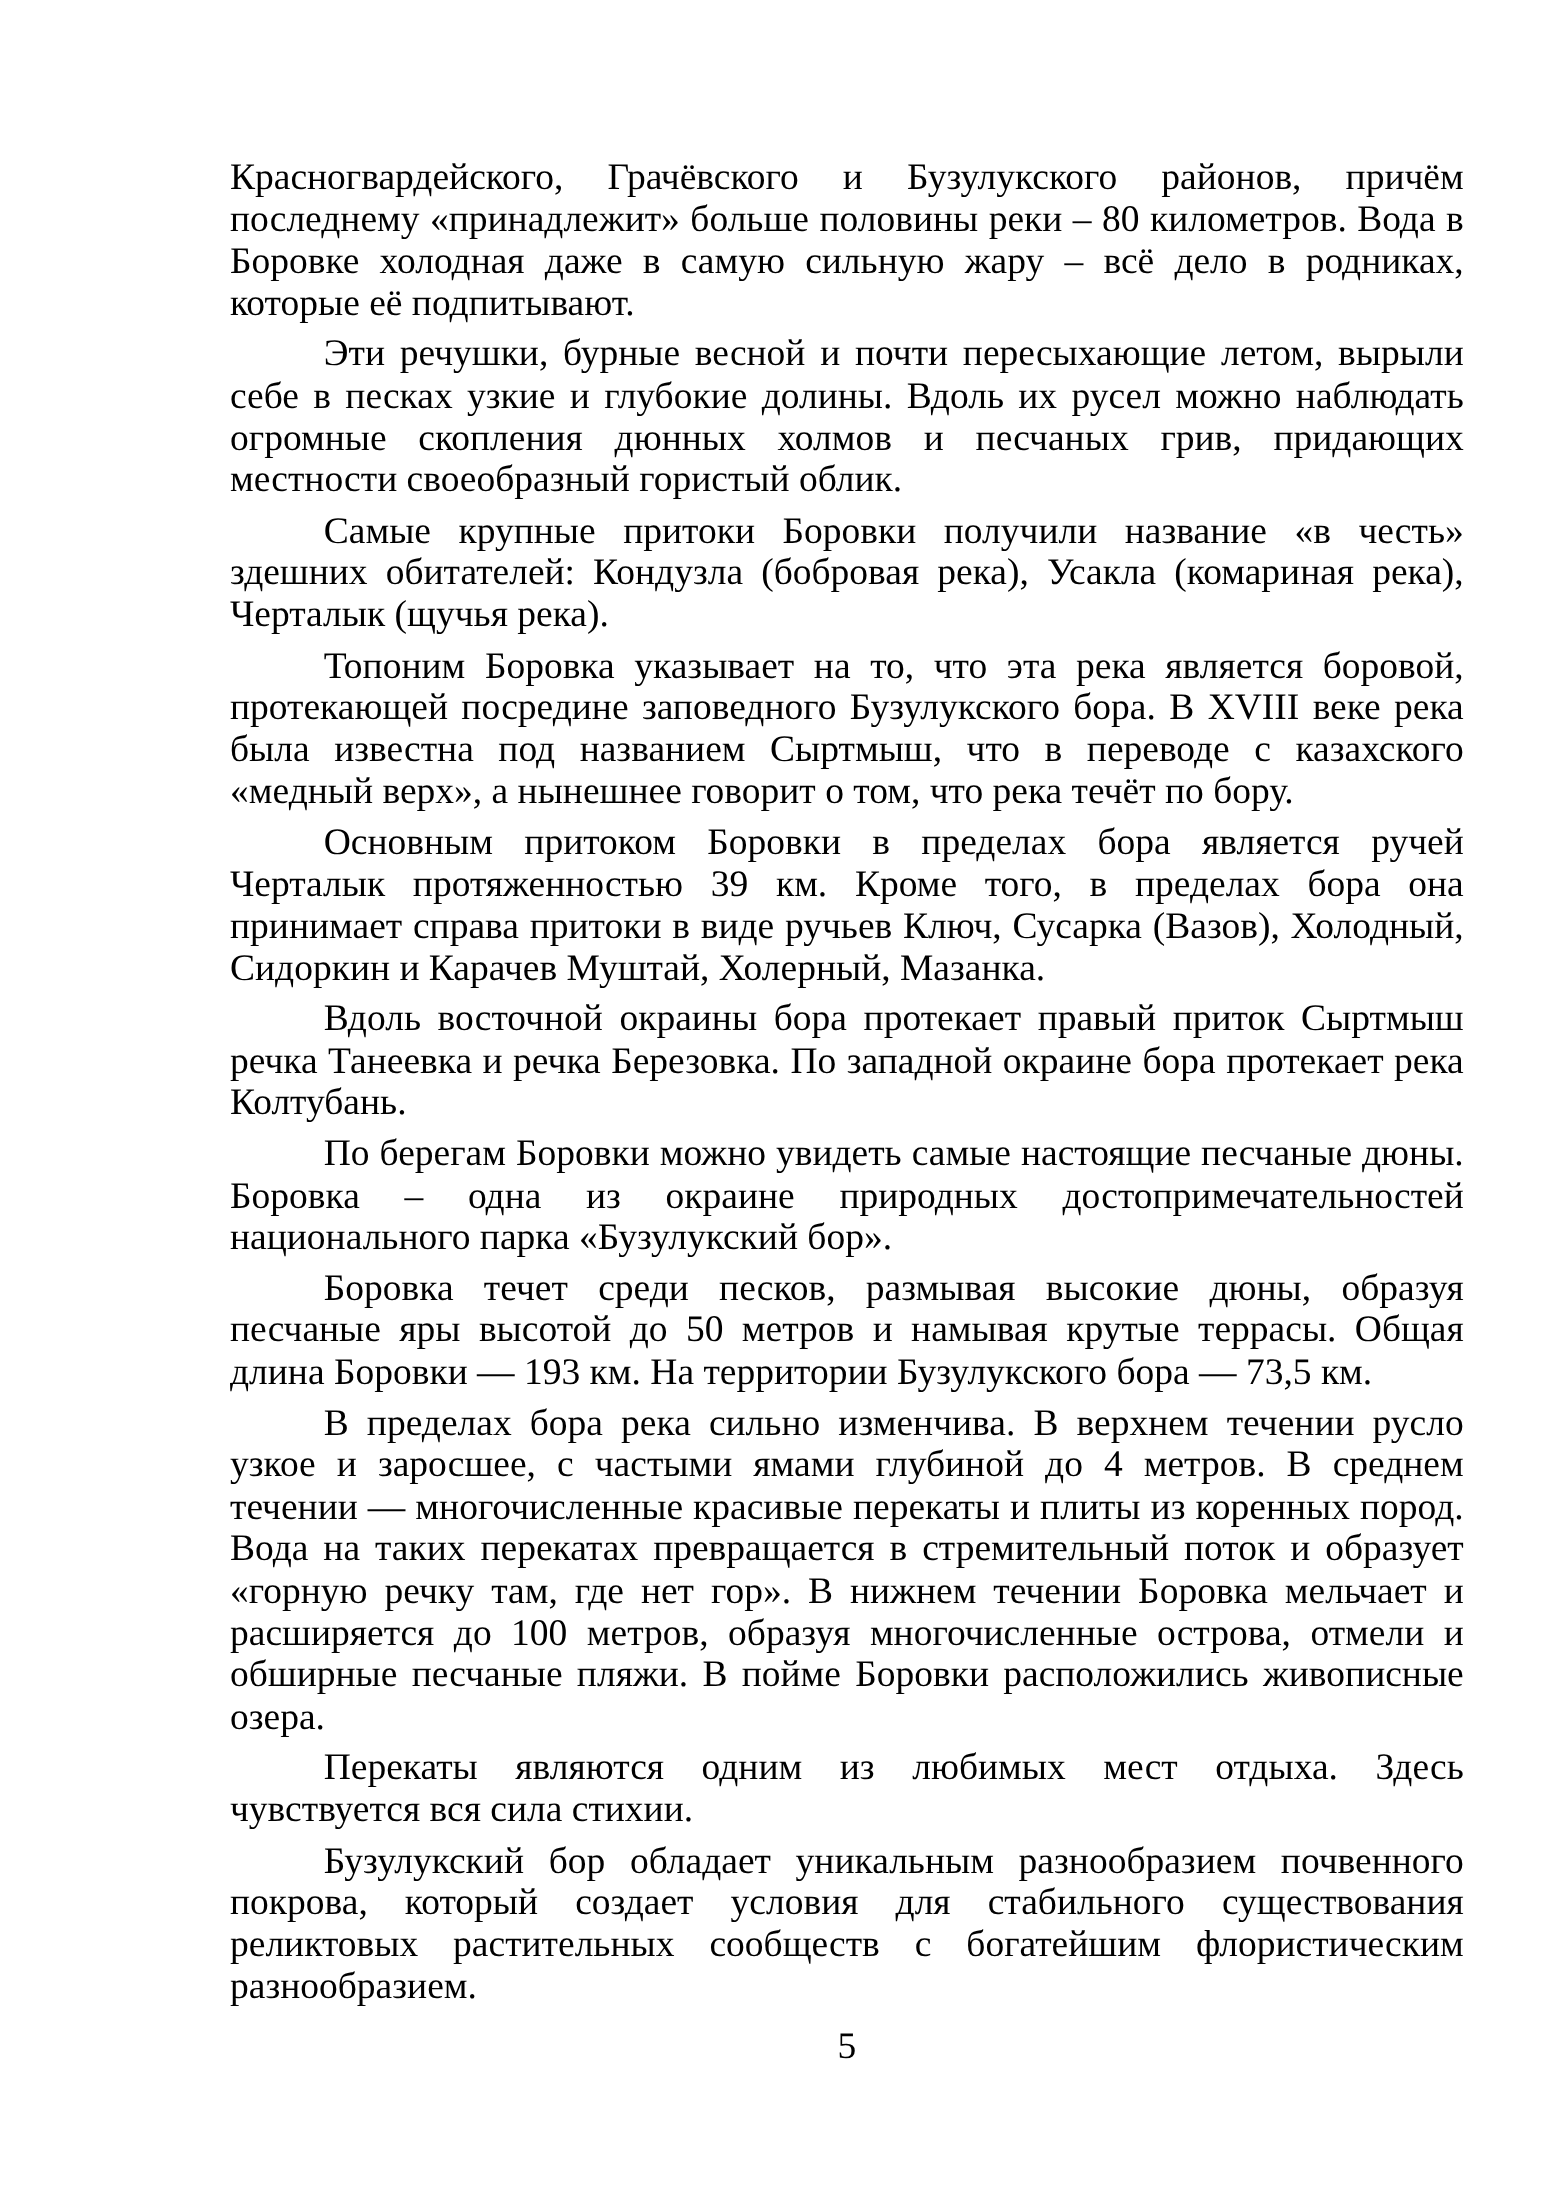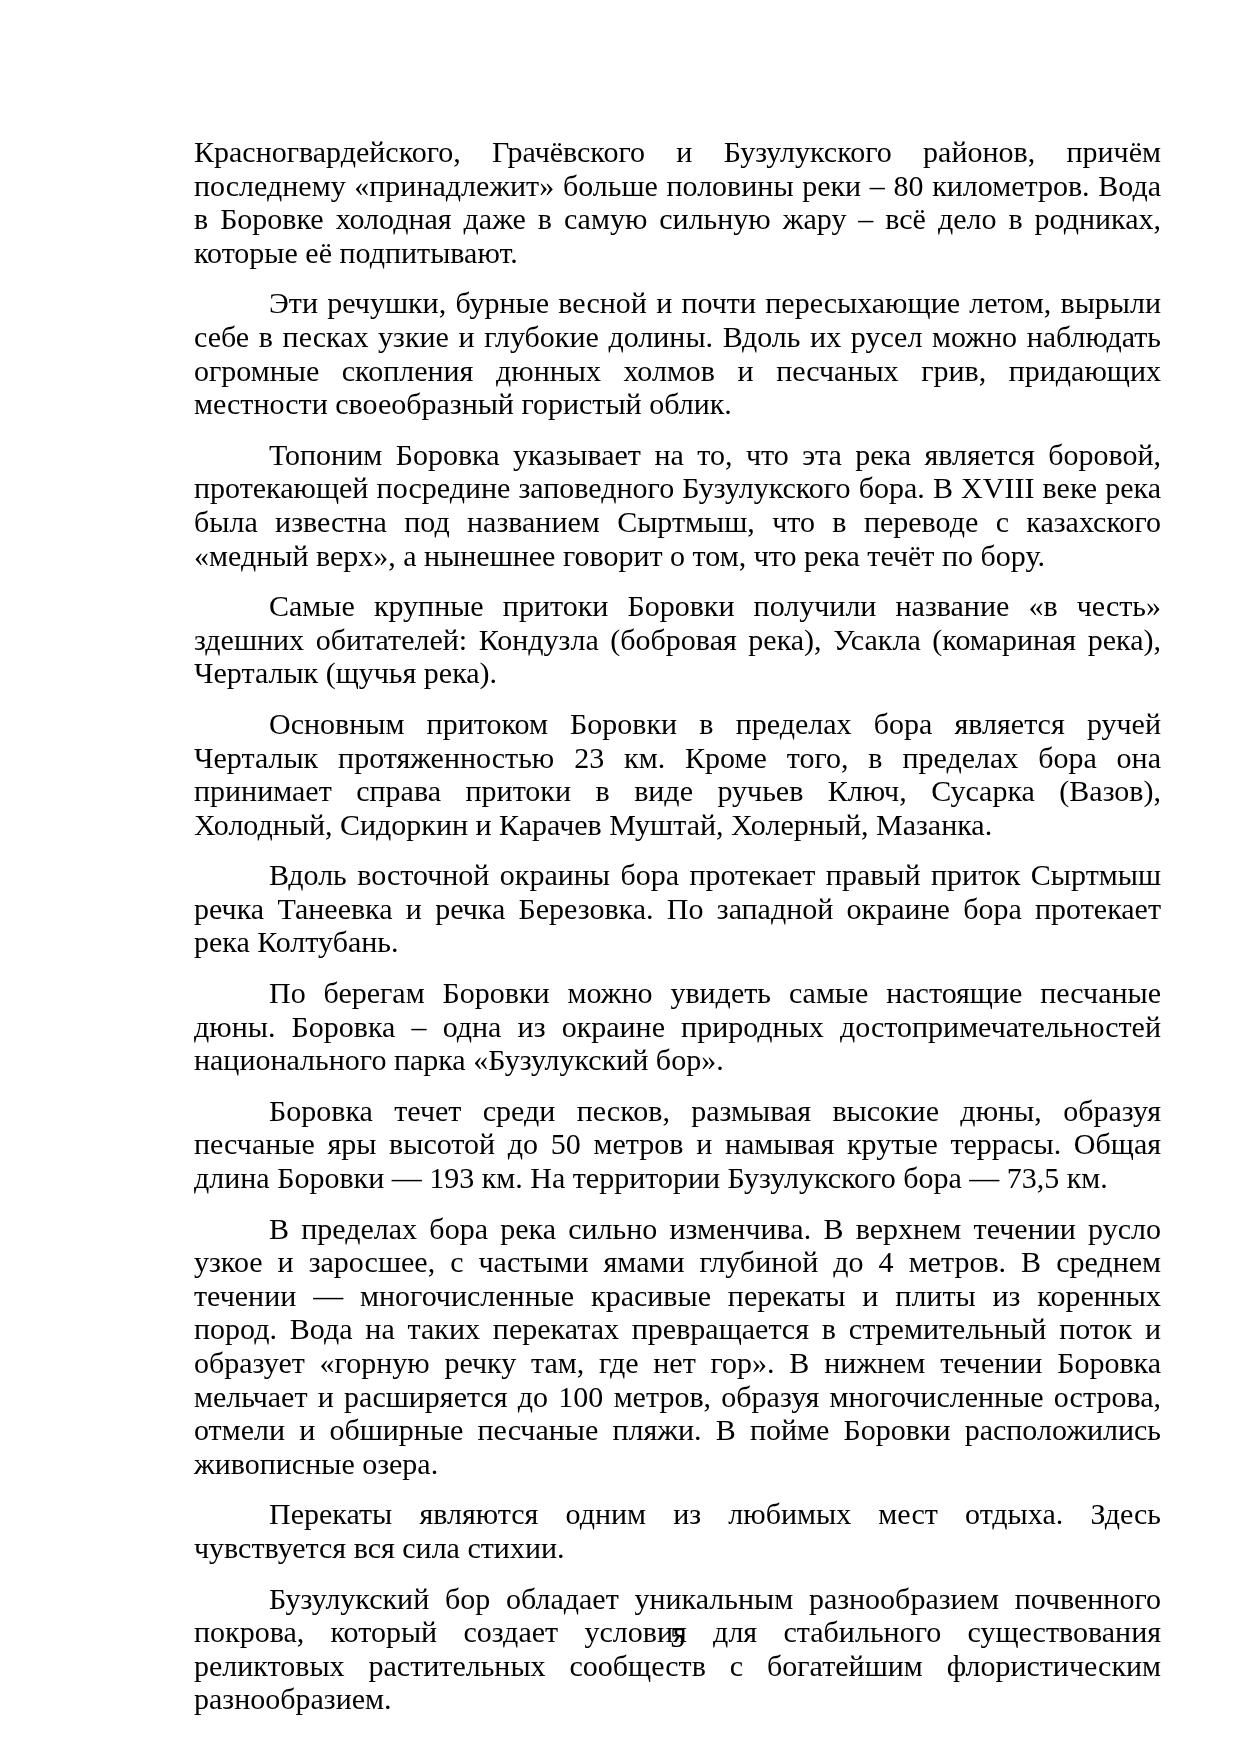--- a/index.html
+++ b/index.html
@@ -20,21 +20,21 @@
     position: absolute;
     left: 177px;
     top: 118px;
     width: 1001px;
     font-size: 30px;
     line-height: 33.6px;
     text-align: justify;
     text-justify: inter-word;
   }
   .content p {
-    margin: 17px;
+    margin: 7px;
     padding: 0;
     text-indent: 75px;
   }
   .content p.no-indent {
     text-indent: 0;
   }
   .page-number {
     position: absolute;
     left: 177px;
     top: 1620px;
@@ -44,23 +44,23 @@
     line-height: 33.6px;
   }
 </style>
 </head>
 <body>
 
 <div class="page">
   <div class="content">
     <p class="no-indent">Красногвардейского, Грачёвского и Бузулукского районов, причём последнему «принадлежит» больше половины реки – 80 километров. Вода в Боровке холодная даже в самую сильную жару – всё дело в родниках, которые её подпитывают.</p>
     <p>Эти речушки, бурные весной и почти пересыхающие летом, вырыли себе в песках узкие и глубокие долины. Вдоль их русел можно наблюдать огромные скопления дюнных холмов и песчаных грив, придающих местности своеобразный гористый облик.</p>
+    <p>Самые крупные притоки Боровки получили название «в честь» здешних обитателей: Кондузла (бобровая река), Усакла (комариная река), Черталык (щучья река).</p>
     <p>Топоним Боровка указывает на то, что эта река является боровой, протекающей посредине заповедного Бузулукского бора. В XVIII веке река была известна под названием Сыртмыш, что в переводе с казахского «медный верх», а нынешнее говорит о том, что река течёт по бору.</p>
-    <p>Самые крупные притоки Боровки получили название «в честь» здешних обитателей: Кондузла (бобровая река), Усакла (комариная река), Черталык (щучья река).</p>
-    <p>Основным притоком Боровки в пределах бора является ручей Черталык протяженностью 23 км. Кроме того, в пределах бора она принимает справа притоки в виде ручьев Ключ, Сусарка (Вазов), Холодный, Сидоркин и Карачев Муштай, Холерный, Мазанка.</p>
+    <p>Основным притоком Боровки в пределах бора является ручей Черталык протяженностью 39 км. Кроме того, в пределах бора она принимает справа притоки в виде ручьев Ключ, Сусарка (Вазов), Холодный, Сидоркин и Карачев Муштай, Холерный, Мазанка.</p>
     <p>Вдоль восточной окраины бора протекает правый приток Сыртмыш речка Танеевка и речка Березовка. По западной окраине бора протекает река Колтубань.</p>
     <p>По берегам Боровки можно увидеть самые настоящие песчаные дюны. Боровка – одна из окраине природных достопримечательностей национального парка «Бузулукский бор».</p>
     <p>Боровка течет среди песков, размывая высокие дюны, образуя песчаные яры высотой до 50 метров и намывая крутые террасы. Общая длина Боровки — 193 км. На территории Бузулукского бора — 73,5 км.</p>
     <p>В пределах бора река сильно изменчива. В верхнем течении русло узкое и заросшее, с частыми ямами глубиной до 4 метров. В среднем течении — многочисленные красивые перекаты и плиты из коренных пород. Вода на таких перекатах превращается в стремительный поток и образует «горную речку там, где нет гор». В нижнем течении Боровка мельчает и расширяется до 100 метров, образуя многочисленные острова, отмели и обширные песчаные пляжи. В пойме Боровки расположились живописные озера.</p>
     <p>Перекаты являются одним из любимых мест отдыха. Здесь чувствуется вся сила стихии.</p>
     <p>Бузулукский бор обладает уникальным разнообразием почвенного покрова, который создает условия для стабильного существования реликтовых растительных сообществ с богатейшим флористическим разнообразием.</p>
   </div>
   <div class="page-number">5</div>
 </div>
 

